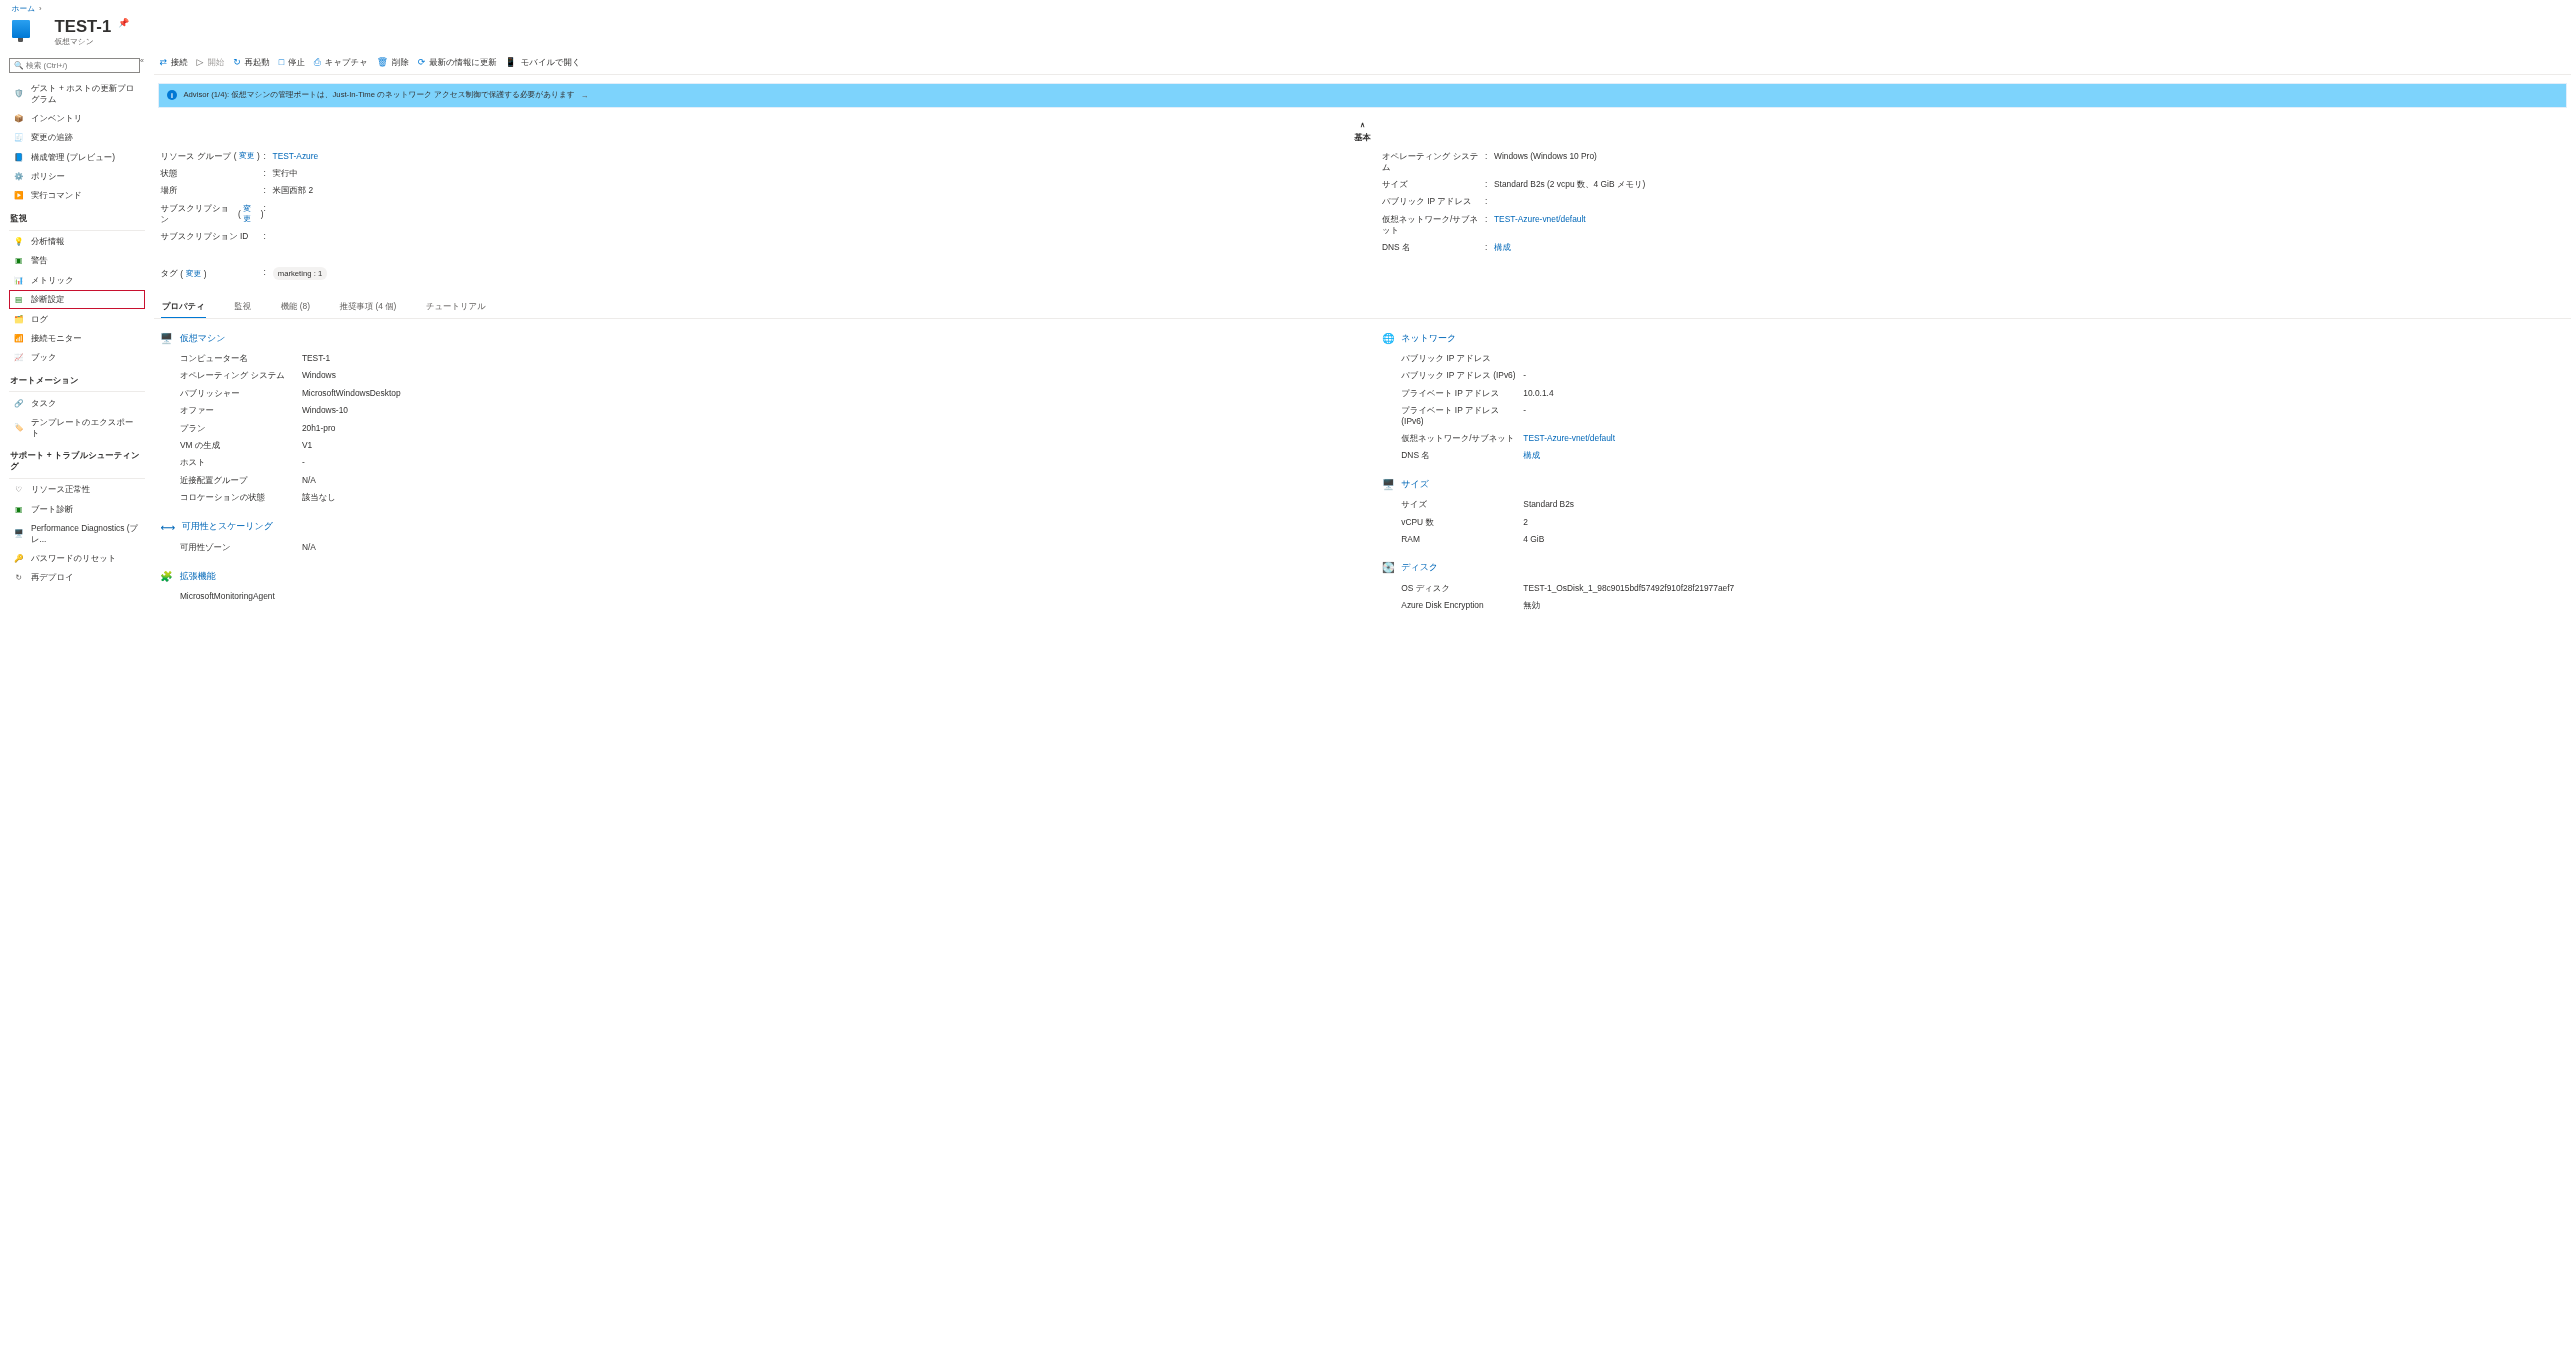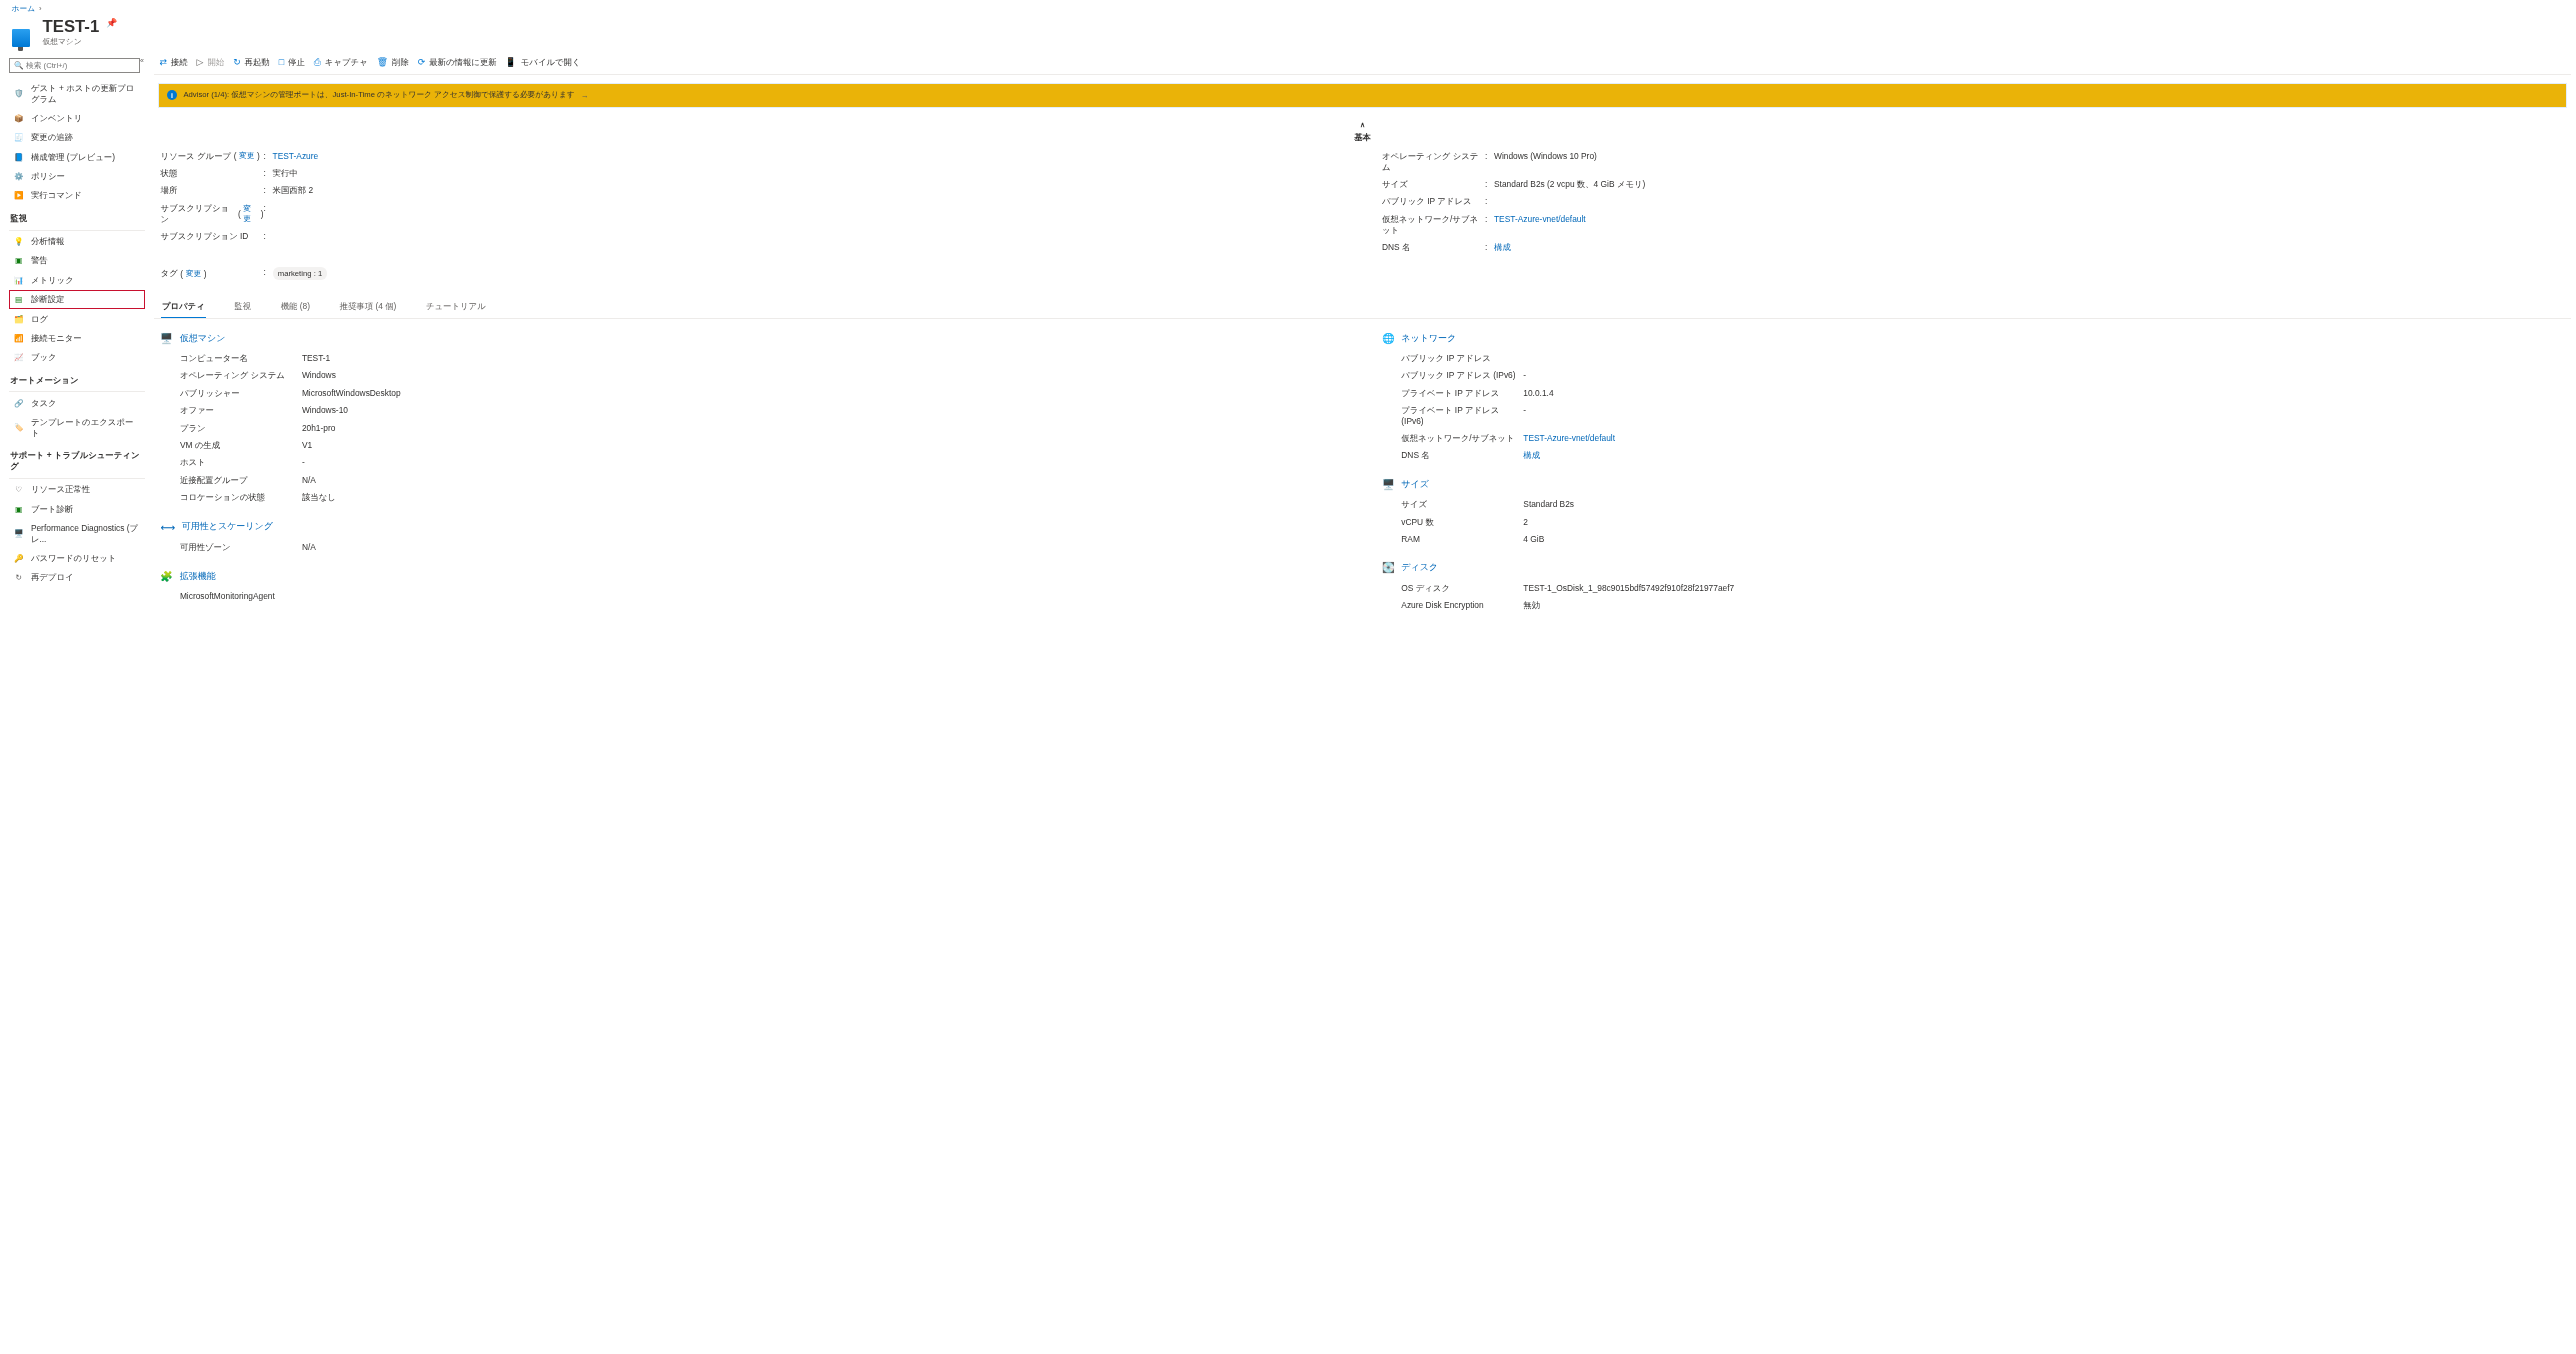--- a/index.html
+++ b/index.html
@@ -11,21 +11,21 @@
 }
 a { color: #0067b8; text-decoration: none; cursor: pointer; }
 
 .page { display: flex; flex-direction: column; }
 
 
 .breadcrumb { padding: 3.9px 11.6px 1.3px; font-size: 7.7px; color: #0067b8; display: flex; align-items: center; gap: 3.9px; }
 .breadcrumb .sep { color: #605e5c; }
 
 
-.header-row { display: flex; align-items: flex-end; padding: 2.6px 11.6px 5.2px; gap: 13px; }
+.header-row { display: flex; align-items: flex-start; padding: 2.6px 11.6px 5.2px; gap: 25px; }
 .vm-glyph { width: 18px; height: 18px; background: linear-gradient(#2aa0f0,#0078d4); border-radius: 1.3px; position: relative; margin-top: 2.6px; }
 .vm-glyph::after { content: ""; position: absolute; left: 6.4px; bottom: -3.2px; width: 5.2px; height: 3.2px; background: #555; border-radius: 0 0 1.3px 1.3px; }
 .title-block h1 { font-size: 16.7px; font-weight: 600; color: #323130; line-height: 1.1; display: inline-block; }
 .pin { display:inline-block; margin-left: 5.2px; color:#605e5c; font-size: 9px; vertical-align: top; }
 .subtype { font-size: 7.7px; color: #605e5c; margin-top: 1.3px; }
 
 
 .body-row { display: flex; }
 .sidebar { width: 149px; flex: 0 0 149px; padding: 2.6px 3.9px 15.5px 9px; }
 .main { flex: 1; padding: 0 5.2px 15.5px 5.2px; position: relative; }
@@ -56,21 +56,21 @@
 .toolbar { display: flex; align-items: center; gap: 9px; padding: 3.9px 5.2px 6.4px; border-bottom: 0.6px solid #edebe9; }
 .tbtn { display: inline-flex; align-items: center; gap: 3.9px; font-size: 8.4px; color: #323130; cursor: pointer; }
 .tbtn .ticon { font-size: 9px; }
 .tbtn.disabled { color: #a19f9d; cursor: default; }
 .ticon.blue { color: #0078d4; }
 .ticon.gray { color: #605e5c; }
 
 
 .advisor {
   display: flex; align-items: center; gap: 6.4px;
-  background: #eab308; border: 0.6px solid #e2eefa;
+  background: #7dd3fc; border: 0.6px solid #e2eefa;
   padding: 6.4px 7.7px; margin: 7.7px 3.9px 6.4px; font-size: 7.7px;
 }
 .advisor .info { width: 10.3px; height: 10.3px; border-radius: 50%; background: #0078d4; color: #fff; display: inline-flex; align-items: center; justify-content: center; font-size: 7px; font-weight: bold; }
 .advisor .arrow { color: #605e5c; }
 
 
 .essentials { padding: 2.6px 6.4px 3.9px; }
 .essentials .hdr { display: flex; align-items: center; gap: 3.9px; font-weight: 600; font-size: 8.4px; padding: 3.9px 0; cursor: pointer; flex-direction: column; }
 .essentials .hdr .caret { font-size: 7px; color: #323130; }
 .kv-cols { display: flex; gap: 39px; }

